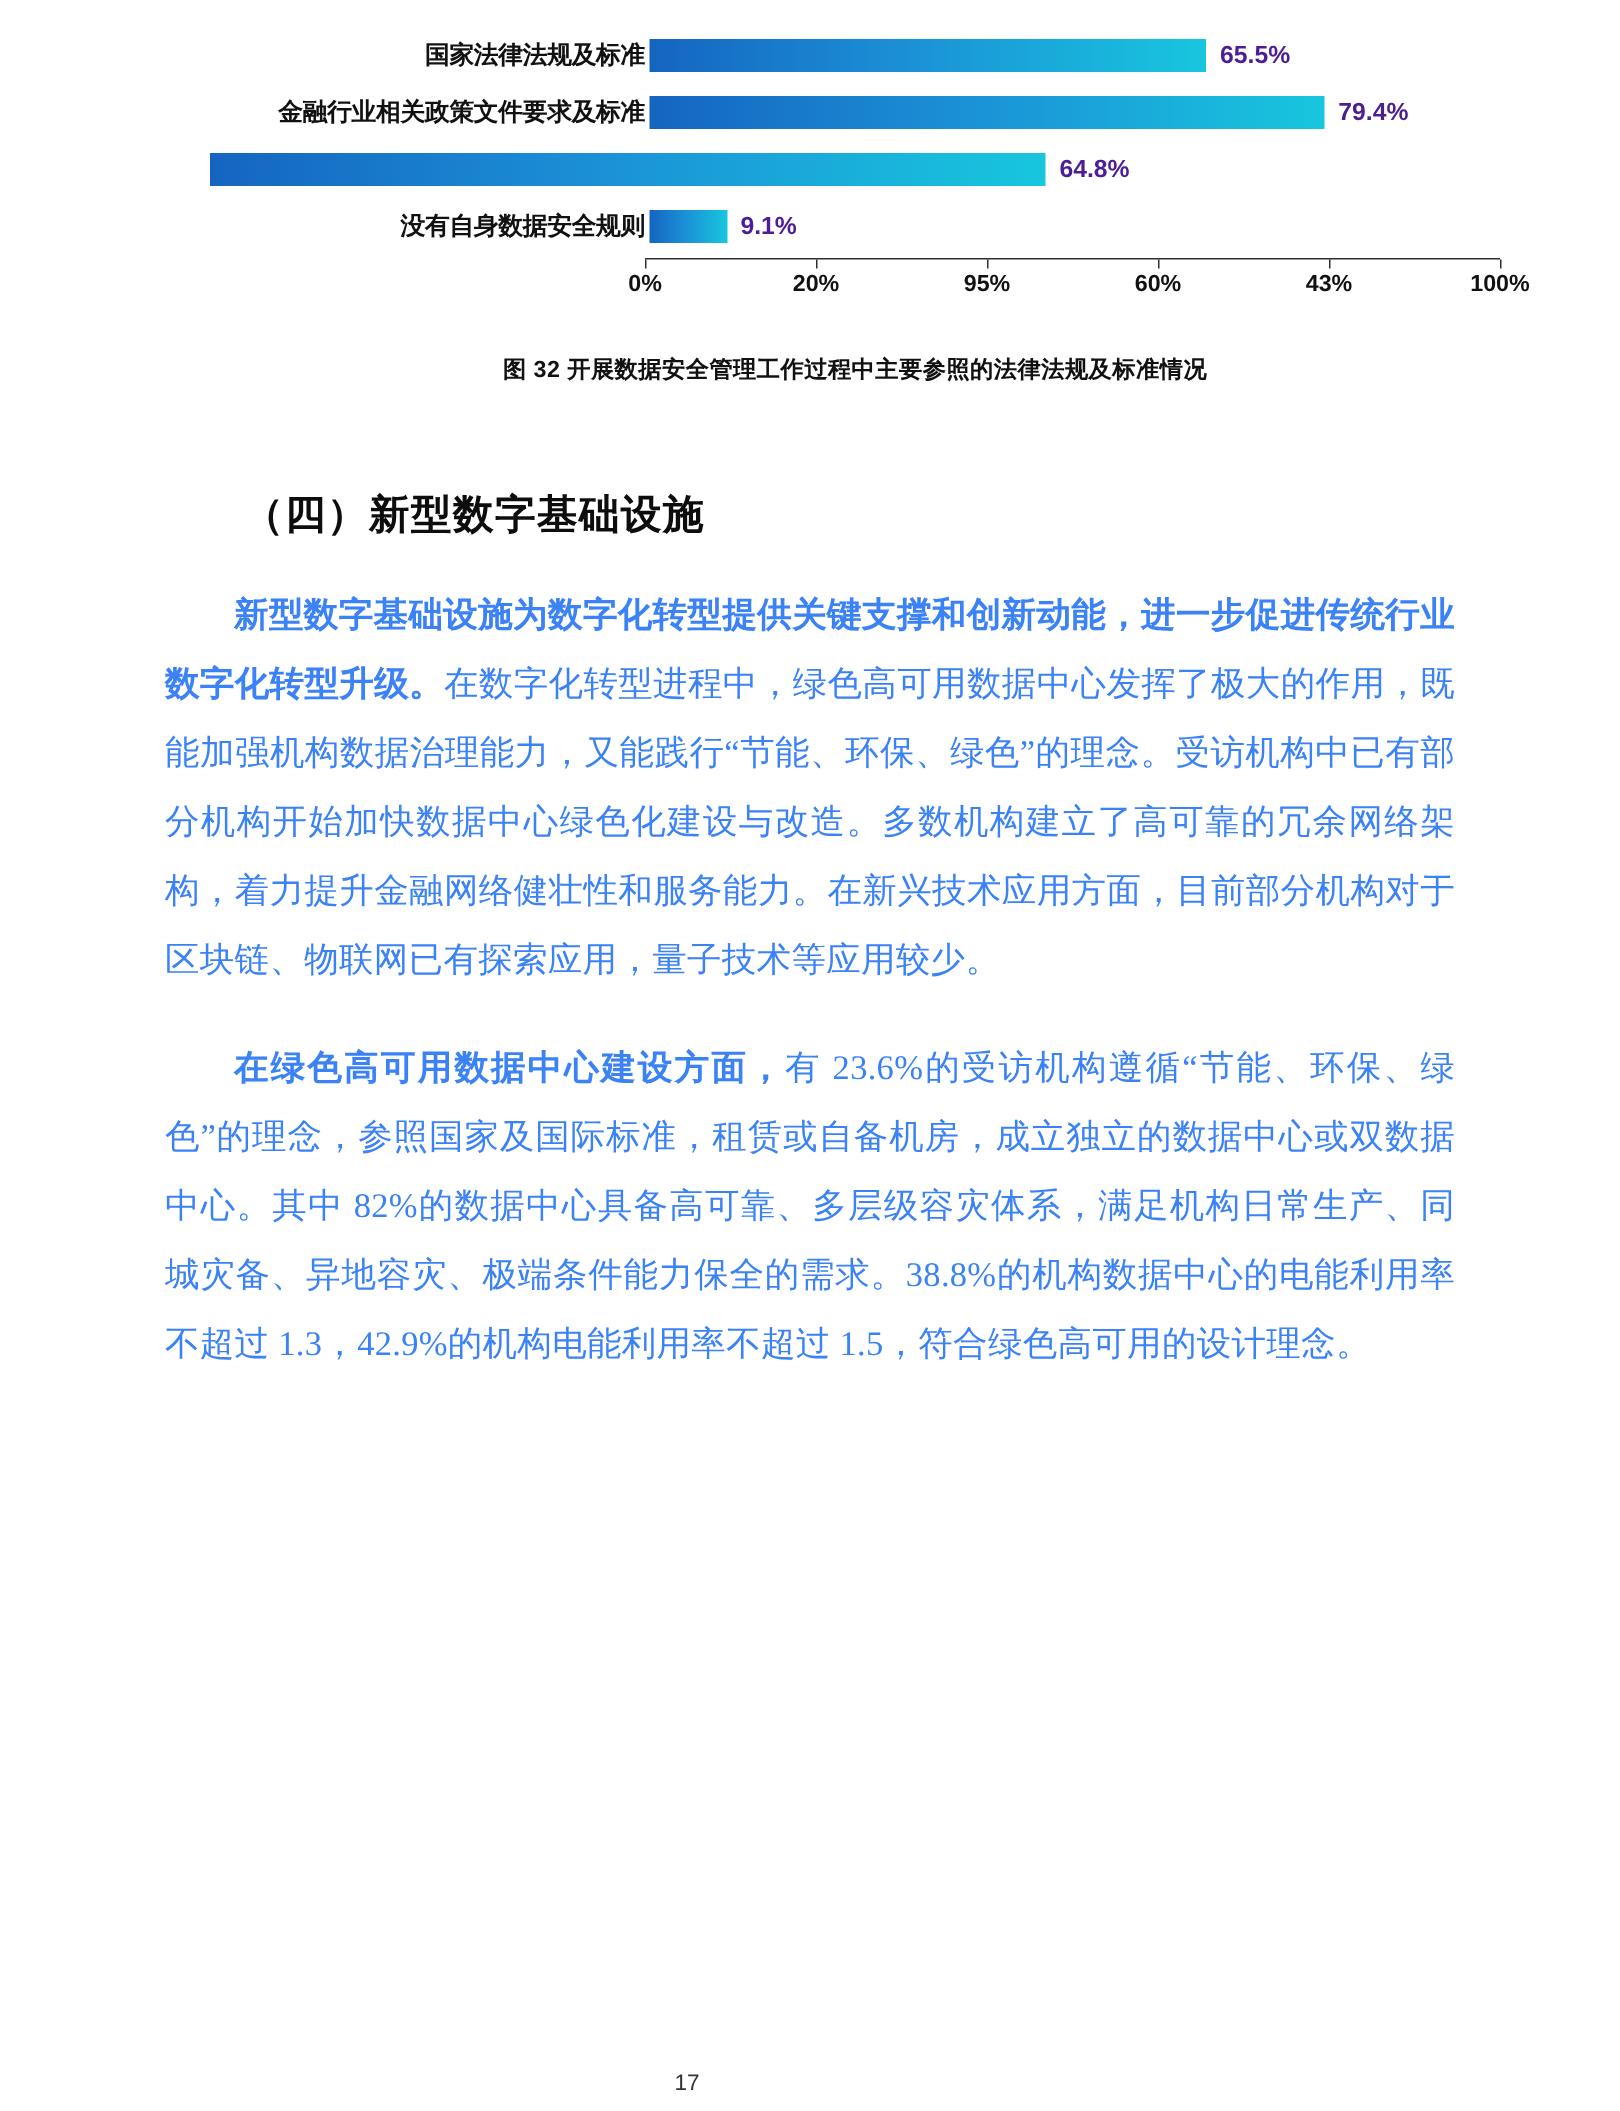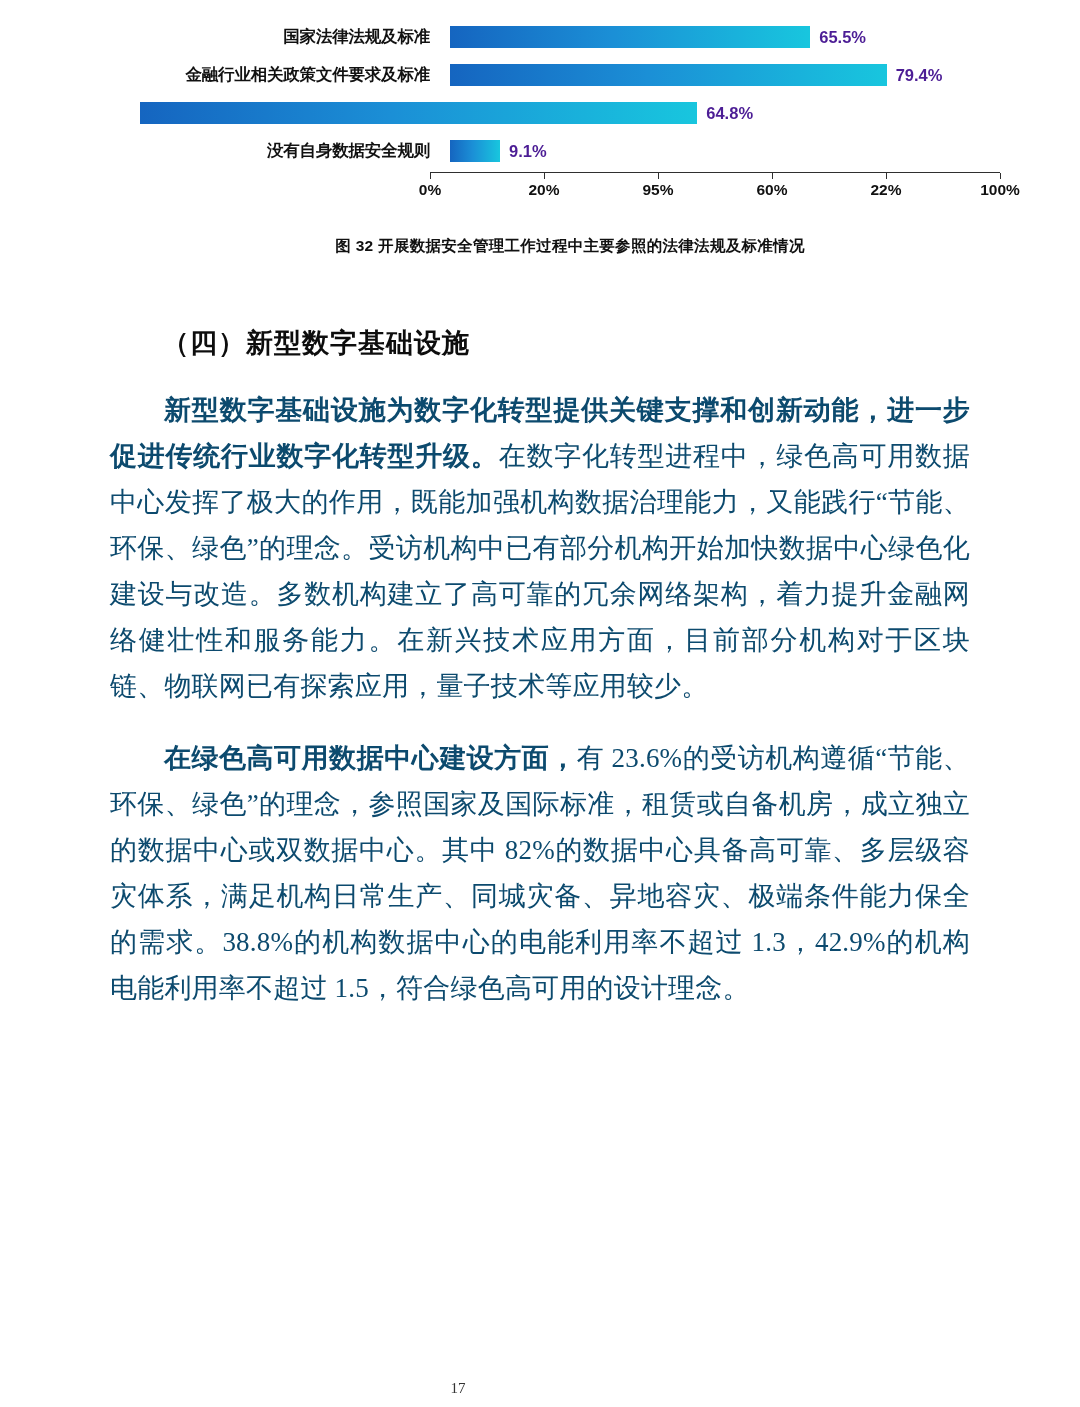--- a/index.html
+++ b/index.html
@@ -40,21 +40,21 @@
     position: relative;
   }
   .chart-row {
     display: flex;
     align-items: center;
     height: 38px;
   }
   .cat-label {
     width: 290px;
     text-align: right;
-    padding-right: 20px;
+    padding-right: 3px;
     font-family: "Liberation Sans", sans-serif;
     font-weight: bold;
     font-size: 16.5px;
     color: #111;
     white-space: nowrap;
     letter-spacing: -0.2px;
   }
   .bar-area {
     position: relative;
     flex: 1;
@@ -123,39 +123,39 @@
     margin-left: 52px;
     font-family: "Liberation Serif", serif;
     font-weight: bold;
     font-size: 27px;
     letter-spacing: 1px;
     color: #0d0d0d;
   }
 
   p.body {
     margin: 26px 0 0 0;
-    font-size: 27px;
+    font-size: 23px;
     line-height: 46px;
     text-align: justify;
     text-justify: inter-ideograph;
     text-indent: 2em;
-    color: #0c4a6e;
+    color: #3b82f6;
     letter-spacing: 0.2px;
   }
   p.body b {
     font-weight: bold;
   }
 
   .page-number {
     position: absolute;
     bottom: 28px;
     left: 0;
     width: 916px;
     text-align: center;
-    font-family: Liberation Serif, serif;
+    font-family: Liberation Sans, sans-serif;
     font-size: 15px;
     color: #333;
   }
 </style>
 </head>
 <body>
 
 <div class="page">
 
   <div class="figure-block">
@@ -204,21 +204,21 @@
           <span class="tick" style="left:20%"></span>
           <span class="tick-label" style="left:20%">20%</span>
 
           <span class="tick" style="left:40%"></span>
           <span class="tick-label" style="left:40%">95%</span>
 
           <span class="tick" style="left:60%"></span>
           <span class="tick-label" style="left:60%">60%</span>
 
           <span class="tick" style="left:80%"></span>
-          <span class="tick-label" style="left:80%">22%</span>
+          <span class="tick-label" style="left:80%">43%</span>
 
           <span class="tick" style="left:100%"></span>
           <span class="tick-label" style="left:100%">100%</span>
         </div>
       </div>
     </div>
 
     <div class="fig-caption">图 32 开展数据安全管理工作过程中主要参照的法律法规及标准情况</div>
   </div>
 

